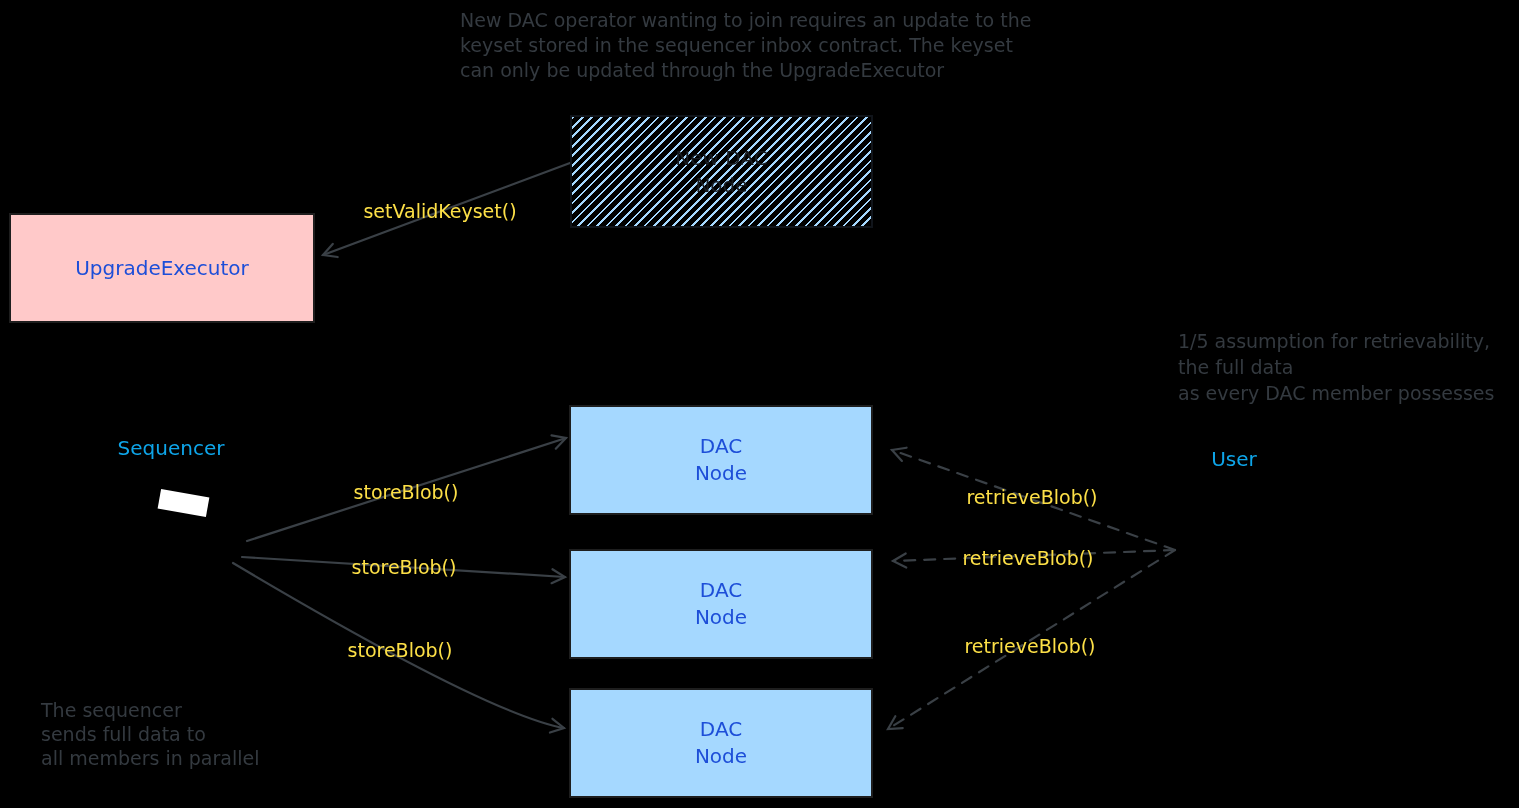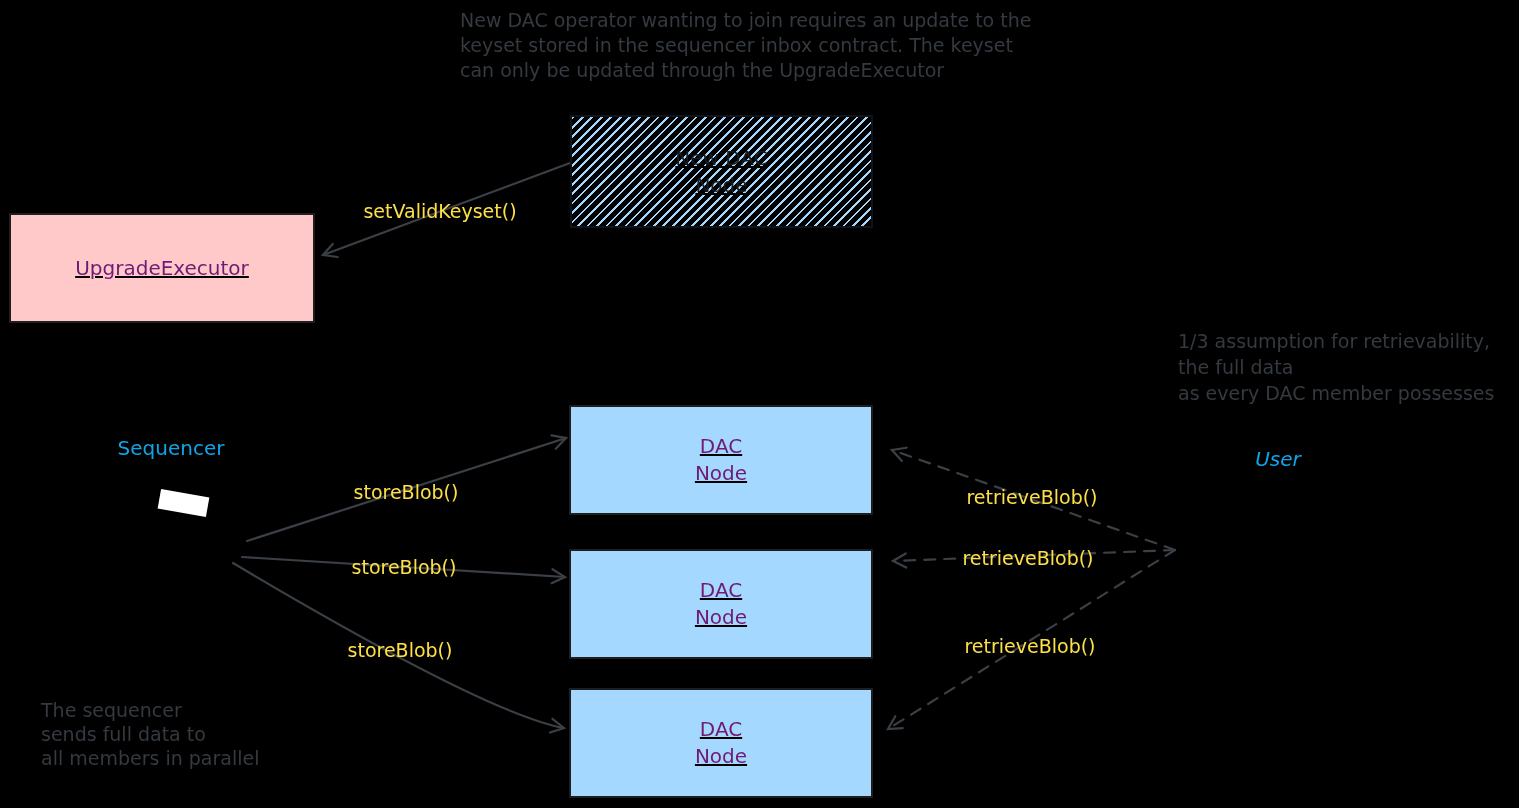--- a/index.html
+++ b/index.html
@@ -48,26 +48,25 @@
     white-space: nowrap;
   }
   .box {
     position: absolute;
     box-sizing: border-box;
     border: 2px solid #1e1e1e;
     display: flex;
     flex-direction: column;
     align-items: center;
     justify-content: center;
-    text-decoration: underline;
   }
   .box .line {
     font-size: 20px;
     line-height: 27px;
-    color: #701a75;
+    color: #1d4ed8;
   }
   .box-pink { background: #ffc9c9; }
   .box-blue { background: #a5d8ff; }
   .box-hatch {
     background: repeating-linear-gradient(
       135deg,
       #a5d8ff 0px, #a5d8ff 1.9px,
       rgba(0,0,0,0) 1.9px, rgba(0,0,0,0) 6.7px
     );
     border-color: #10141a;
@@ -142,26 +141,26 @@
   <div class="box box-blue" style="left:569px; top:688px; width:304px; height:110px;">
     <span class="line">DAC</span>
     <span class="line">Node</span>
   </div>
 
   <div class="edge-label" style="left:1032px; top:497px;">retrieveBlob()</div>
   <div class="edge-label" style="left:1028px; top:558px;">retrieveBlob()</div>
   <div class="edge-label" style="left:1030px; top:646px;">retrieveBlob()</div>
 
   <div class="note note-right" style="left:1178px; top:328px;">
-    <span class="note-line">1/3 assumption for retrievability,</span>
+    <span class="note-line">1/5 assumption for retrievability,</span>
     <span class="note-line">the full data</span>
     <span class="note-line">as every DAC member possesses</span>
   </div>
 
-  <div class="actor-label" style="left:1278px; top:459px;font-style:italic;">User</div>
+  <div class="actor-label" style="left:1234px; top:459px;">User</div>
 
   <div class="note note-bottom" style="left:41px; top:698px;">
     <span class="note-line">The sequencer</span>
     <span class="note-line">sends full data to</span>
     <span class="note-line">all members in parallel</span>
   </div>
 
 </div>
 
 </body></html>

